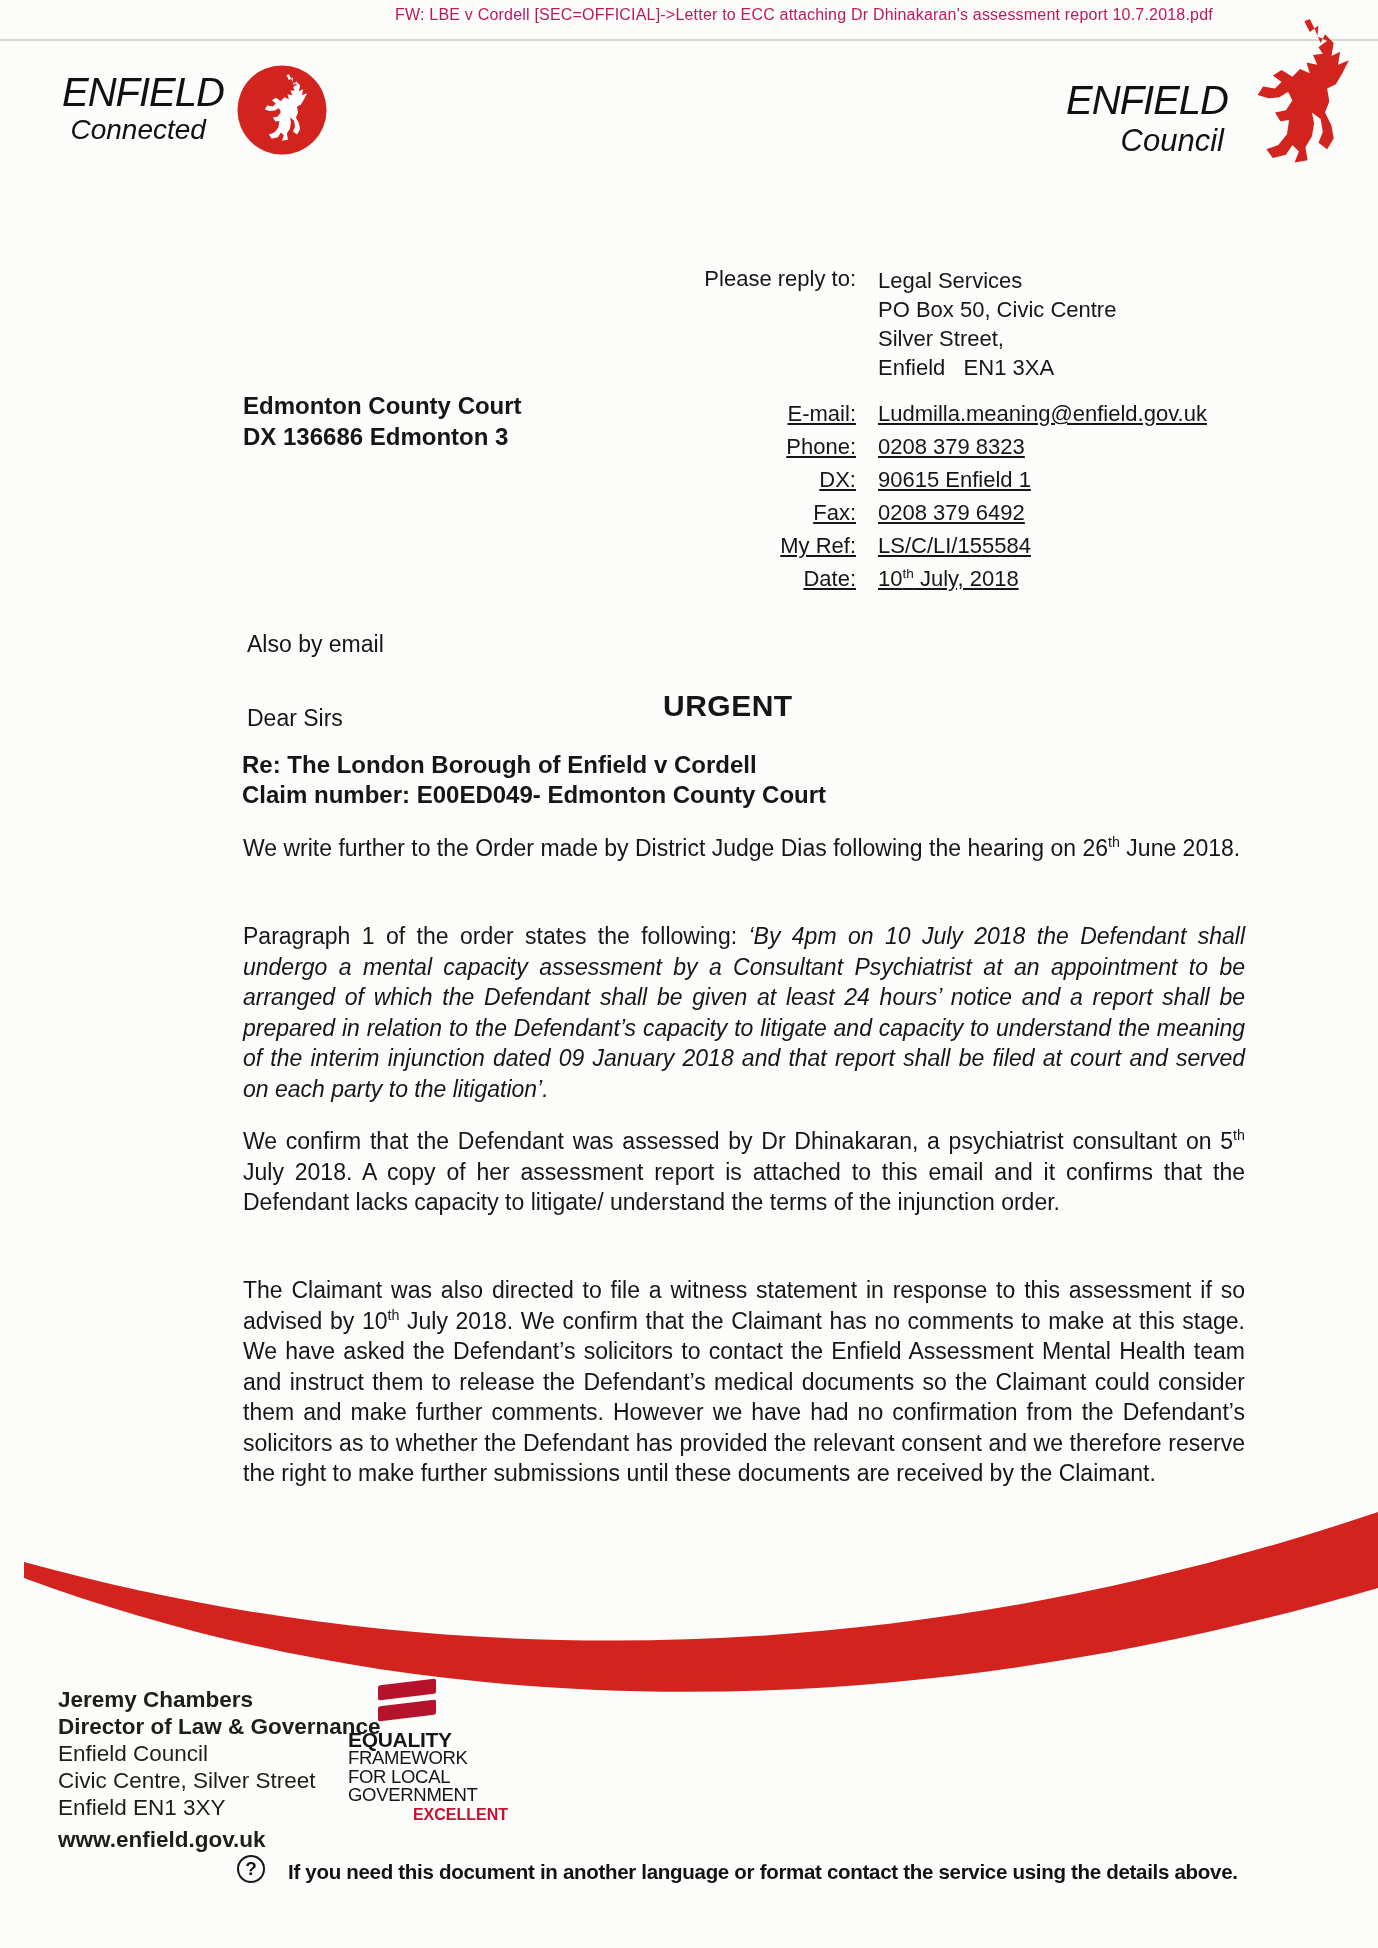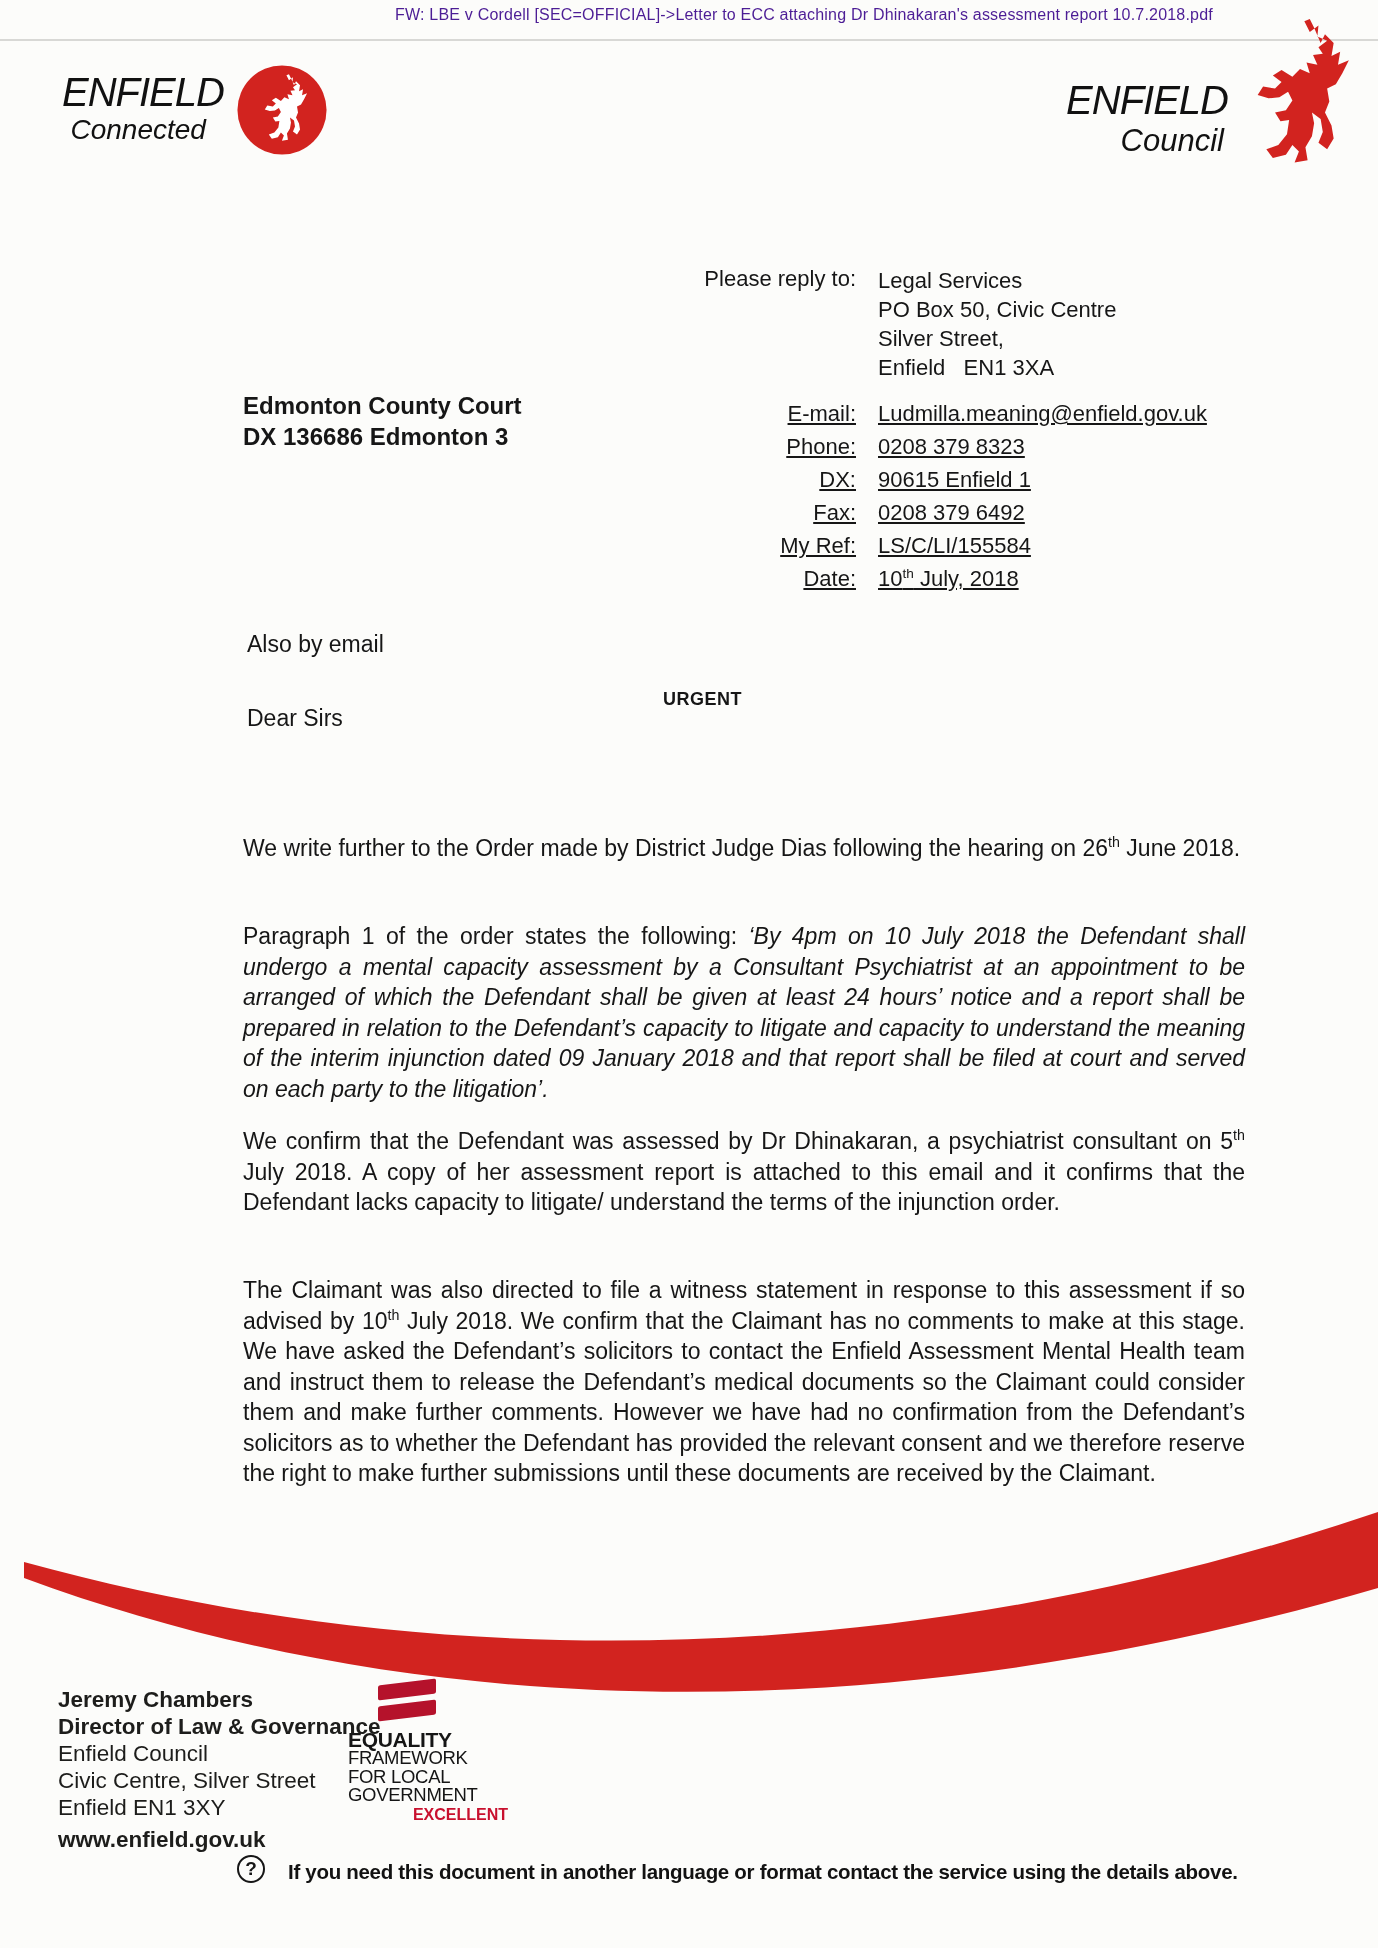--- a/index.html
+++ b/index.html
@@ -4,21 +4,21 @@
 <style>
   html,body{margin:0;padding:0;background:#e9e9e7;}
   .page{
     position:relative;width:1378px;height:1948px;margin:0 auto;
     background:#fcfcfa;overflow:hidden;
     font-family:"Liberation Sans","DejaVu Sans",sans-serif;color:#161616;
   }
   
   .doc-title{
     position:absolute;top:6px;left:230px;right:0;text-align:center;
-    font-size:16px;color:#4c1d95;letter-spacing:.2px;white-space:nowrap;
+    font-size:16px;color:#be185d;letter-spacing:.2px;white-space:nowrap;
   }
   .top-rule{position:absolute;top:39px;left:0;width:100%;height:2px;background:#d8d8d5;}
   .logo-connected{position:absolute;left:62px;top:58px;display:flex;align-items:flex-start;}
   .logo-connected .words{display:flex;flex-direction:column;align-items:flex-end;margin-right:12px;margin-top:14px;}
   .brand-big{font-size:40px;font-weight:normal;font-style:italic;letter-spacing:-1px;color:#111;line-height:1;}
   .logo-connected .brand-sub{font-size:28px;font-style:italic;color:#111;line-height:1;margin-top:4px;margin-right:18px;}
   .roundel{width:92px;height:92px;margin-top:6px;}
   .logo-council{position:absolute;left:1020px;top:18px;width:358px;height:152px;}
   .logo-council .words{position:absolute;right:150px;top:62px;display:flex;flex-direction:column;align-items:flex-end;}
   .logo-council .brand-sub{font-size:31px;font-style:italic;color:#111;line-height:1;margin-top:5px;margin-right:4px;}
@@ -27,21 +27,21 @@
   .reply-block{position:absolute;left:560px;top:266px;display:flex;font-size:22px;}
   .col-label{width:296px;text-align:right;padding-right:22px;box-sizing:content-box;}
   .reply-lines div{line-height:29px;white-space:pre;}
   .recipient{position:absolute;left:243px;top:390px;font-weight:bold;font-size:24px;line-height:31px;}
   .contact{position:absolute;left:560px;top:401px;font-size:22px;}
   .contact .row{display:flex;height:33px;align-items:flex-start;text-decoration:underline;}
   .contact .row .val{white-space:pre;}
   sup{font-size:62%;line-height:0;}
   
   .line-left{position:absolute;left:247px;font-size:23px;}
-  .urgent{position:absolute;left:663px;top:689px;font-size:18px;font-weight:bold;letter-spacing:.5px;}
+  .urgent{position:absolute;left:663px;top:689px;font-size:30px;font-weight:bold;letter-spacing:.5px;}
   .subject{position:absolute;left:242px;top:750px;font-weight:bold;font-size:24px;line-height:29.5px;}
   .para{
     position:absolute;left:243px;width:1002px;font-size:23px;line-height:30.5px;
     text-align:justify;text-justify:inter-word;margin:0;
   }
   .it{font-style:italic;}
   
   .swoosh{position:absolute;left:0;top:1460px;width:1378px;height:300px;}
   
   .signature{position:absolute;left:58px;top:1686px;font-size:22.5px;line-height:27px;color:#1d1d1b;}
@@ -135,20 +135,24 @@
     <div class="row">
       <div class="col-label">Date:</div>
       <div class="val"><span>10</span><sup>th</sup><span> July, 2018</span></div>
     </div>
   </div>
 
   <div class="line-left" style="top:631px;">Also by email</div>
   <div class="line-left" style="top:691px;margin-top:14px;">Dear Sirs</div>
   <div class="urgent">URGENT</div>
 
+  <div class="subject">
+    <div>Re: The London Borough of Enfield v Cordell</div>
+    <div>Claim number: E00ED049- Edmonton County Court</div>
+  </div>
 
   <p class="para" style="top:833px;"><span>We write further to the Order made by District Judge Dias following the hearing on 26</span><sup>th</sup><span> June 2018.</span></p>
   <p class="para" style="top:921px;"><span>Paragraph 1 of the order states the following: </span><span class="it">‘By 4pm on 10 July 2018 the Defendant shall undergo a mental capacity assessment by a Consultant Psychiatrist at an appointment to be arranged of which the Defendant shall be given at least 24 hours’ notice and a report shall be prepared in relation to the Defendant’s capacity to litigate and capacity to understand the meaning of the interim injunction dated 09 January 2018 and that report shall be filed at court and served on each party to the litigation’.</span></p>
   <p class="para" style="top:1126px;"><span>We confirm that the Defendant was assessed by Dr Dhinakaran, a psychiatrist consultant on 5</span><sup>th</sup><span> July 2018. A copy of her assessment report is attached to this email and it confirms that the Defendant lacks capacity to litigate/ understand the terms of the injunction order.</span></p>
   <p class="para" style="top:1275px;"><span>The Claimant was also directed to file a witness statement in response to this assessment if so advised by 10</span><sup>th</sup><span> July 2018. We confirm that the Claimant has no comments to make at this stage. We have asked the Defendant’s solicitors to contact the Enfield Assessment Mental Health team and instruct them to release the Defendant’s medical documents so the Claimant could consider them and make further comments. However we have had no confirmation from the Defendant’s solicitors as to whether the Defendant has provided the relevant consent and we therefore reserve the right to make further submissions until these documents are received by the Claimant.</span></p>
 
   <svg class="swoosh" viewBox="0 0 1378 300" preserveAspectRatio="none">
     <path d="M 24 102 C 430 214 900 214 1378 52 L 1378 128 C 900 268 430 268 24 118 Z" fill="#d2231f"></path>
   </svg>
 

